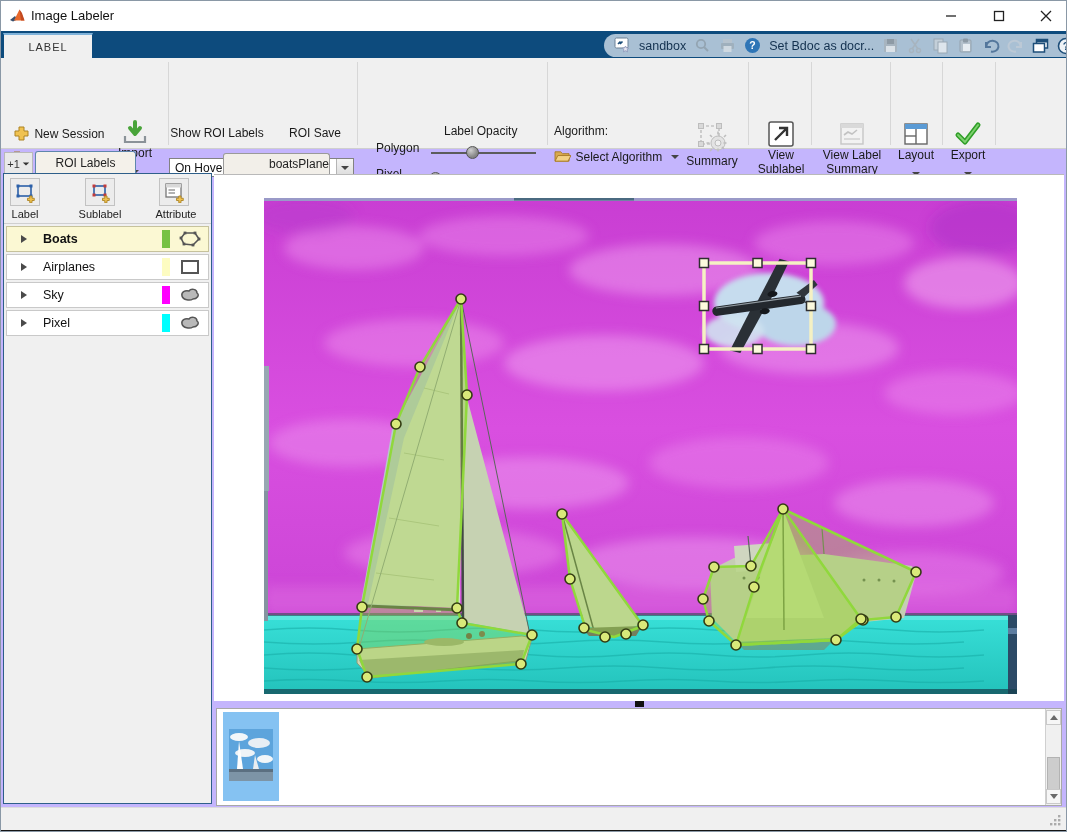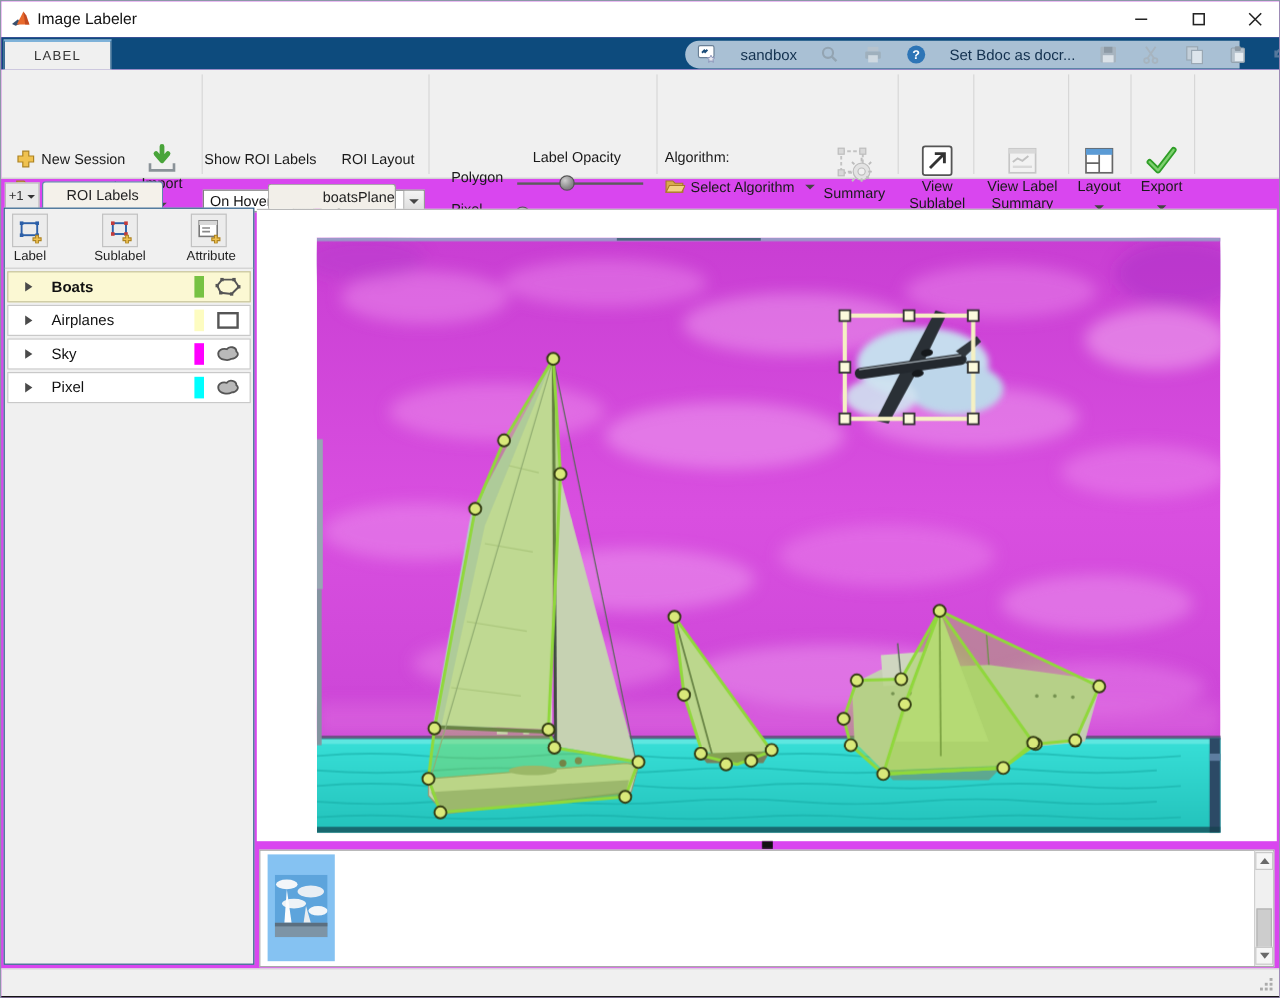--- a/index.html
+++ b/index.html
@@ -1,29 +1,29 @@
 <!DOCTYPE html>
 <html><head>
 <meta charset="utf-8">
 <style>
   html,body{margin:0;padding:0;background:#d8d8d8;font-family:"Liberation Sans",sans-serif;}
   *{box-sizing:border-box;}
-  #app{position:relative;width:1067px;height:832px;background:#d946ef;border:1px solid #8a98a6;overflow:hidden;}
+  #app{position:relative;width:1067px;height:832px;background:#c4b5fd;border:1px solid #8a98a6;overflow:hidden;}
   .abs{position:absolute;}
 
   
   #titlebar{left:0;top:0;width:100%;height:30px;background:#ffffff;}
   #title-text{left:30px;top:7px;font-size:13px;color:#111;}
   .winbtn{top:0;width:40px;height:30px;display:flex;align-items:center;justify-content:center;color:#222;}
   .winbtn svg{display:block;}
 
   
   #tabstrip{left:0;top:30px;width:100%;height:27px;background:#0d4b7d;}
   #label-tab{left:2px;top:2px;width:90px;height:25px;background:#f0f0f0;border:1px solid #0d4b7d;border-bottom:none;border-top:2px solid #7fb2d9;display:flex;align-items:center;justify-content:center;font-size:11px;letter-spacing:1px;color:#333;}
-  #qat{left:570px;top:3px;width:462px;height:23px;background:#a9c0d4;border-radius:12px 0 0 12px;display:flex;align-items:center;gap:19px;padding:0 6px 0 10px;}
+  #qat{left:603px;top:3px;width:462px;height:23px;background:#a9c0d4;border-radius:12px 0 0 12px;display:flex;align-items:center;gap:8px;padding:0 6px 0 10px;}
   .qat-txt{font-size:12.5px;color:#13314f;white-space:nowrap;}
   .qat-ic{width:17px;height:17px;flex:0 0 auto;}
   .qat-ic svg{display:block;}
 
   
   #ribbon{left:0;top:57px;width:100%;height:91px;background:#f0f0f0;border-bottom:1px solid #cfcfcf;}
   .rdiv{top:4px;width:1px;height:83px;background:#d7d7d7;}
   .sec-label{font-size:10.5px;color:#6f6f6f;text-align:center;top:131px;letter-spacing:.4px;}
   .ritem{font-size:12px;color:#1a1a1a;white-space:nowrap;}
   .caret{width:0;height:0;border-left:4px solid transparent;border-right:4px solid transparent;border-top:4px solid #444;display:inline-block;}
@@ -224,21 +224,21 @@
         <path d="M13,2 v10 M8,8 l5,6 5,-6" fill="none" stroke="#49a43a" stroke-width="4" stroke-linejoin="round" stroke-linecap="round"></path>
         <path d="M3,16 v6 h20 v-6" fill="none" stroke="#8a9298" stroke-width="2.2"></path>
       </svg>
       <div class="big-btn-label">Import</div>
       <span class="caret"></span>
     </div>
     <div class="sec-label abs" style="left:0px;width:167px">FILE</div>
     <div class="rdiv abs" style="left:167px"></div>
 
     <div class="ritem abs" style="left:168px;top:68px;width:96px;text-align:center">Show ROI Labels</div>
-    <div class="ritem abs" style="left:276px;top:68px;width:76px;text-align:center">ROI Layout</div>
+    <div class="ritem abs" style="left:276px;top:68px;width:76px;text-align:center">ROI Save</div>
     <div class="combo abs" style="left:168px;top:100px;width:93px">
       <span class="cv">On Hover</span>
       <span class="cb">
           <span class="caret"></span>
         </span>
     </div>
     <div class="combo abs" style="left:266px;top:100px;width:87px">
       <span class="cv">By Label</span>
       <span class="cb">
           <span class="caret"></span>

